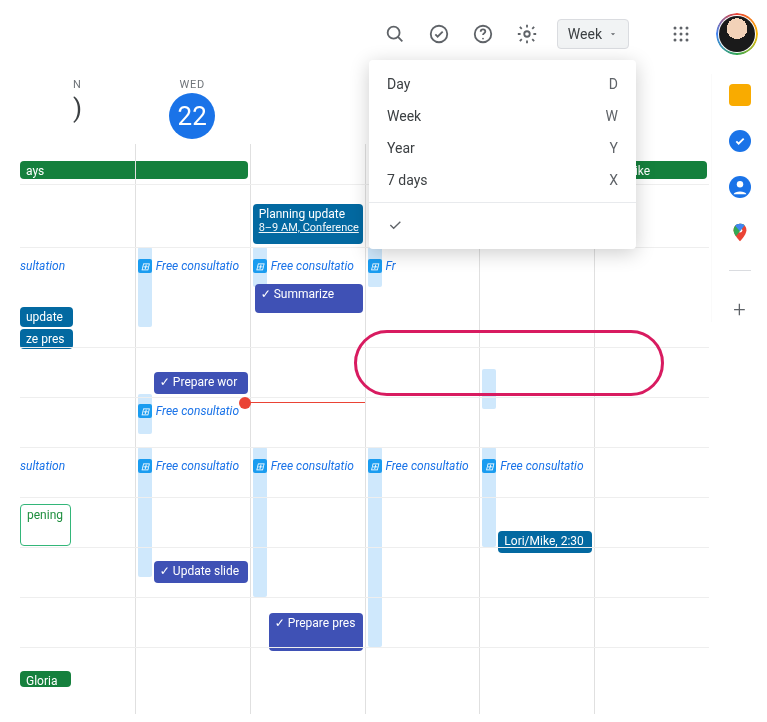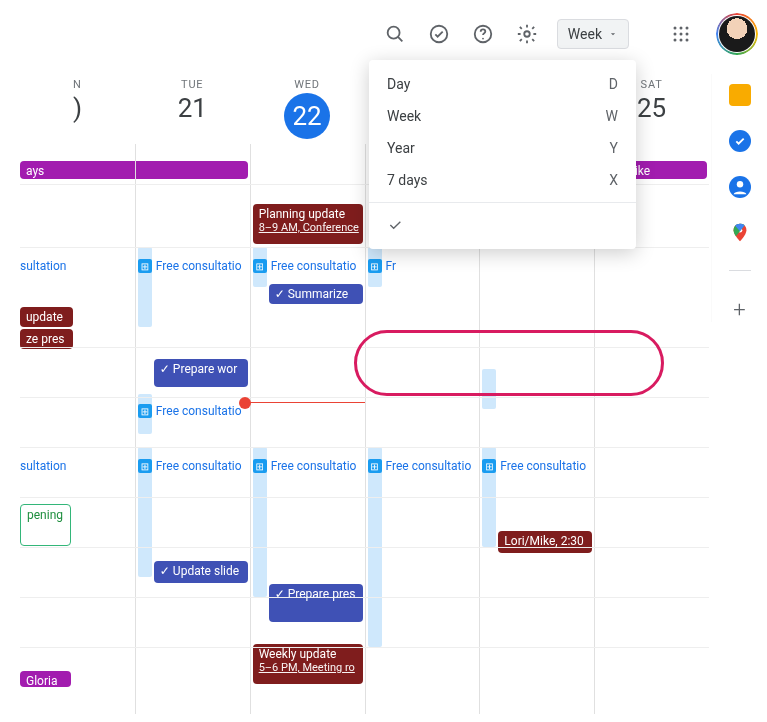--- a/index.html
+++ b/index.html
@@ -152,22 +152,22 @@
     left: 2px;
     right: 2px;
     border-radius: 4px;
     padding: 3px 6px;
     font-size: 12px;
     color: #fff;
     overflow: hidden;
     white-space: nowrap;
     cursor: pointer;
   }
-  .evt.green { background: #a21caf; }
-  .evt.blue  { background: #7f1d1d; }
+  .evt.green { background: #15803d; }
+  .evt.blue  { background: #0369a1; }
   .evt.indigo { background: #3f51b5; }
   .evt.outline-green {
     background: #fff;
     border: 1px solid #33b679;
     color: #1e8e3e;
   }
   .evt .sub { font-size: 11px; opacity: .95; text-decoration: underline; }
 
   .slot {
     position: absolute;
@@ -177,20 +177,21 @@
   }
   .slot-label {
     position: absolute;
     font-size: 12px;
     color: #1a73e8;
     white-space: nowrap;
     cursor: pointer;
     display: flex;
     align-items: flex-start;
     gap: 4px;
+    font-style: italic;
   }
   .slot-icon {
     width: 14px;
     height: 14px;
     background: #1a9cf0;
     border-radius: 2px;
     display: inline-flex;
     align-items: center;
     justify-content: center;
     color: #fff;
@@ -331,24 +332,20 @@
   <div class="side-plus">+</div>
 </div>
 
 <div class="calendar">
   <div class="day-headers">
     <div class="day-head">
       <div class="day-name">N</div>
       <div class="day-num">)</div>
     </div>
     <div class="day-head">
-      <div class="day-name">TUE</div>
-      <div class="day-num">21</div>
-    </div>
-    <div class="day-head">
       <div class="day-name">WED</div>
       <div class="day-num today">22</div>
     </div>
     <div class="day-head"></div>
     <div class="day-head"></div>
     <div class="day-head">
       <div class="day-name">SAT</div>
       <div class="day-num">25</div>
     </div>
   </div>
@@ -373,21 +370,21 @@
       <div class="evt outline-green" style="top:360px;height:42px;left:0;right:64px"><span>pening</span></div>
       <div class="evt green" style="top:527px;height:16px;left:0;right:64px"><span>Gloria</span></div>
     </div>
 
     <div class="col">
       <div class="slot" style="top:103px;left:2px;height:80px"></div>
       <div class="slot-label" style="top:115px;left:2px">
         <span class="slot-icon">⊞</span>
         <span>Free consultatio</span>
       </div>
-      <div class="evt indigo" style="top:215px;height:28px;left:18px">✓ <span>Prepare wor</span></div>
+      <div class="evt indigo" style="top:228px;height:22px;left:18px">✓ <span>Prepare wor</span></div>
       <div class="slot" style="top:250px;left:2px;height:40px"></div>
       <div class="slot-label" style="top:260px;left:2px">
         <span class="slot-icon">⊞</span>
         <span>Free consultatio</span>
       </div>
       <div class="slot" style="top:303px;left:2px;height:130px"></div>
       <div class="slot-label" style="top:315px;left:2px">
         <span class="slot-icon">⊞</span>
         <span>Free consultatio</span>
       </div>
@@ -400,31 +397,27 @@
         </div>
       <div class="evt blue" style="top:60px;height:40px">
         <div>Planning update</div>
         <div class="sub">8–9 AM, Conference</div>
       </div>
       <div class="slot" style="top:103px;left:2px;height:40px"></div>
       <div class="slot-label" style="top:115px;left:2px">
         <span class="slot-icon">⊞</span>
         <span>Free consultatio</span>
       </div>
-      <div class="evt indigo" style="top:140px;height:20px;left:18px">✓ <span>Summarize</span></div>
+      <div class="evt indigo" style="top:140px;height:29px;left:4px">✓ <span>Summarize</span></div>
       <div class="slot" style="top:303px;left:2px;height:150px"></div>
       <div class="slot-label" style="top:315px;left:2px">
         <span class="slot-icon">⊞</span>
         <span>Free consultatio</span>
       </div>
-      <div class="evt indigo" style="top:440px;height:38px;left:18px">✓ <span>Prepare pres</span></div>
-      <div class="evt blue" style="top:500px;height:40px">
-        <div>Weekly update</div>
-        <div class="sub">5–6 PM, Meeting ro</div>
-      </div>
+      <div class="evt indigo" style="top:469px;height:38px;left:18px">✓ <span>Prepare pres</span></div>
     </div>
 
     <div class="col">
       <div class="slot" style="top:103px;left:2px;height:40px"></div>
       <div class="slot-label" style="top:115px;left:2px">
         <span class="slot-icon">⊞</span>
         <span>Fr</span>
       </div>
       <div class="slot" style="top:303px;left:2px;height:200px"></div>
       <div class="slot-label" style="top:315px;left:2px">

